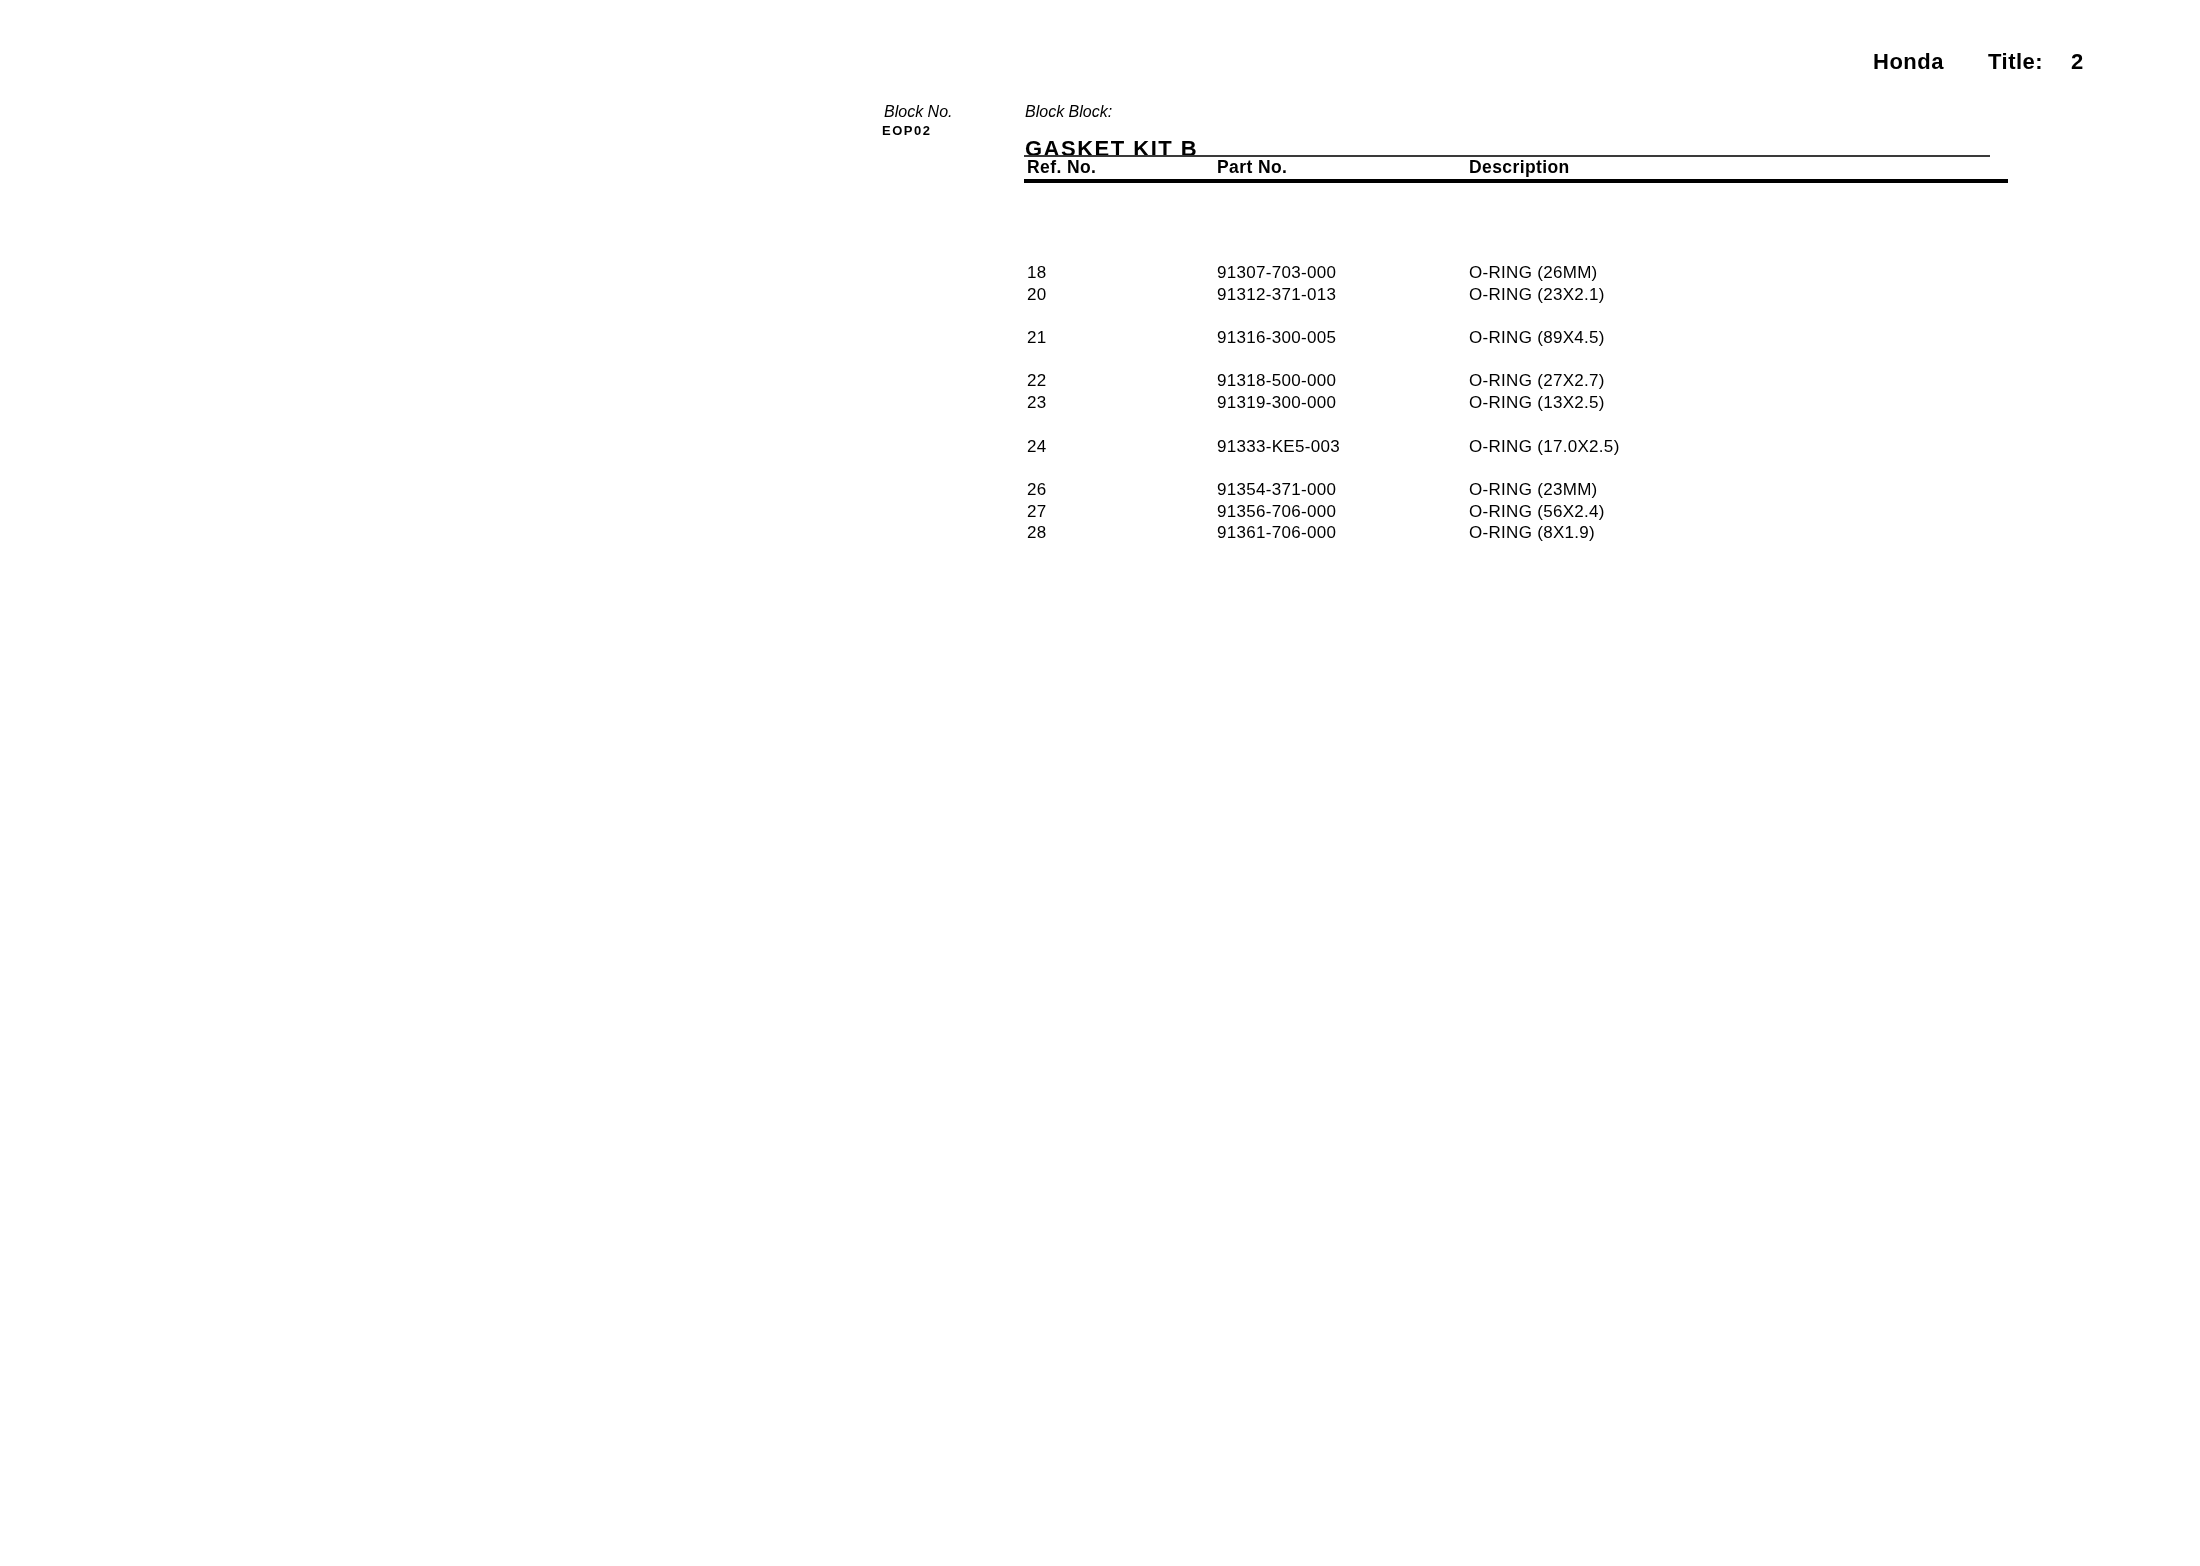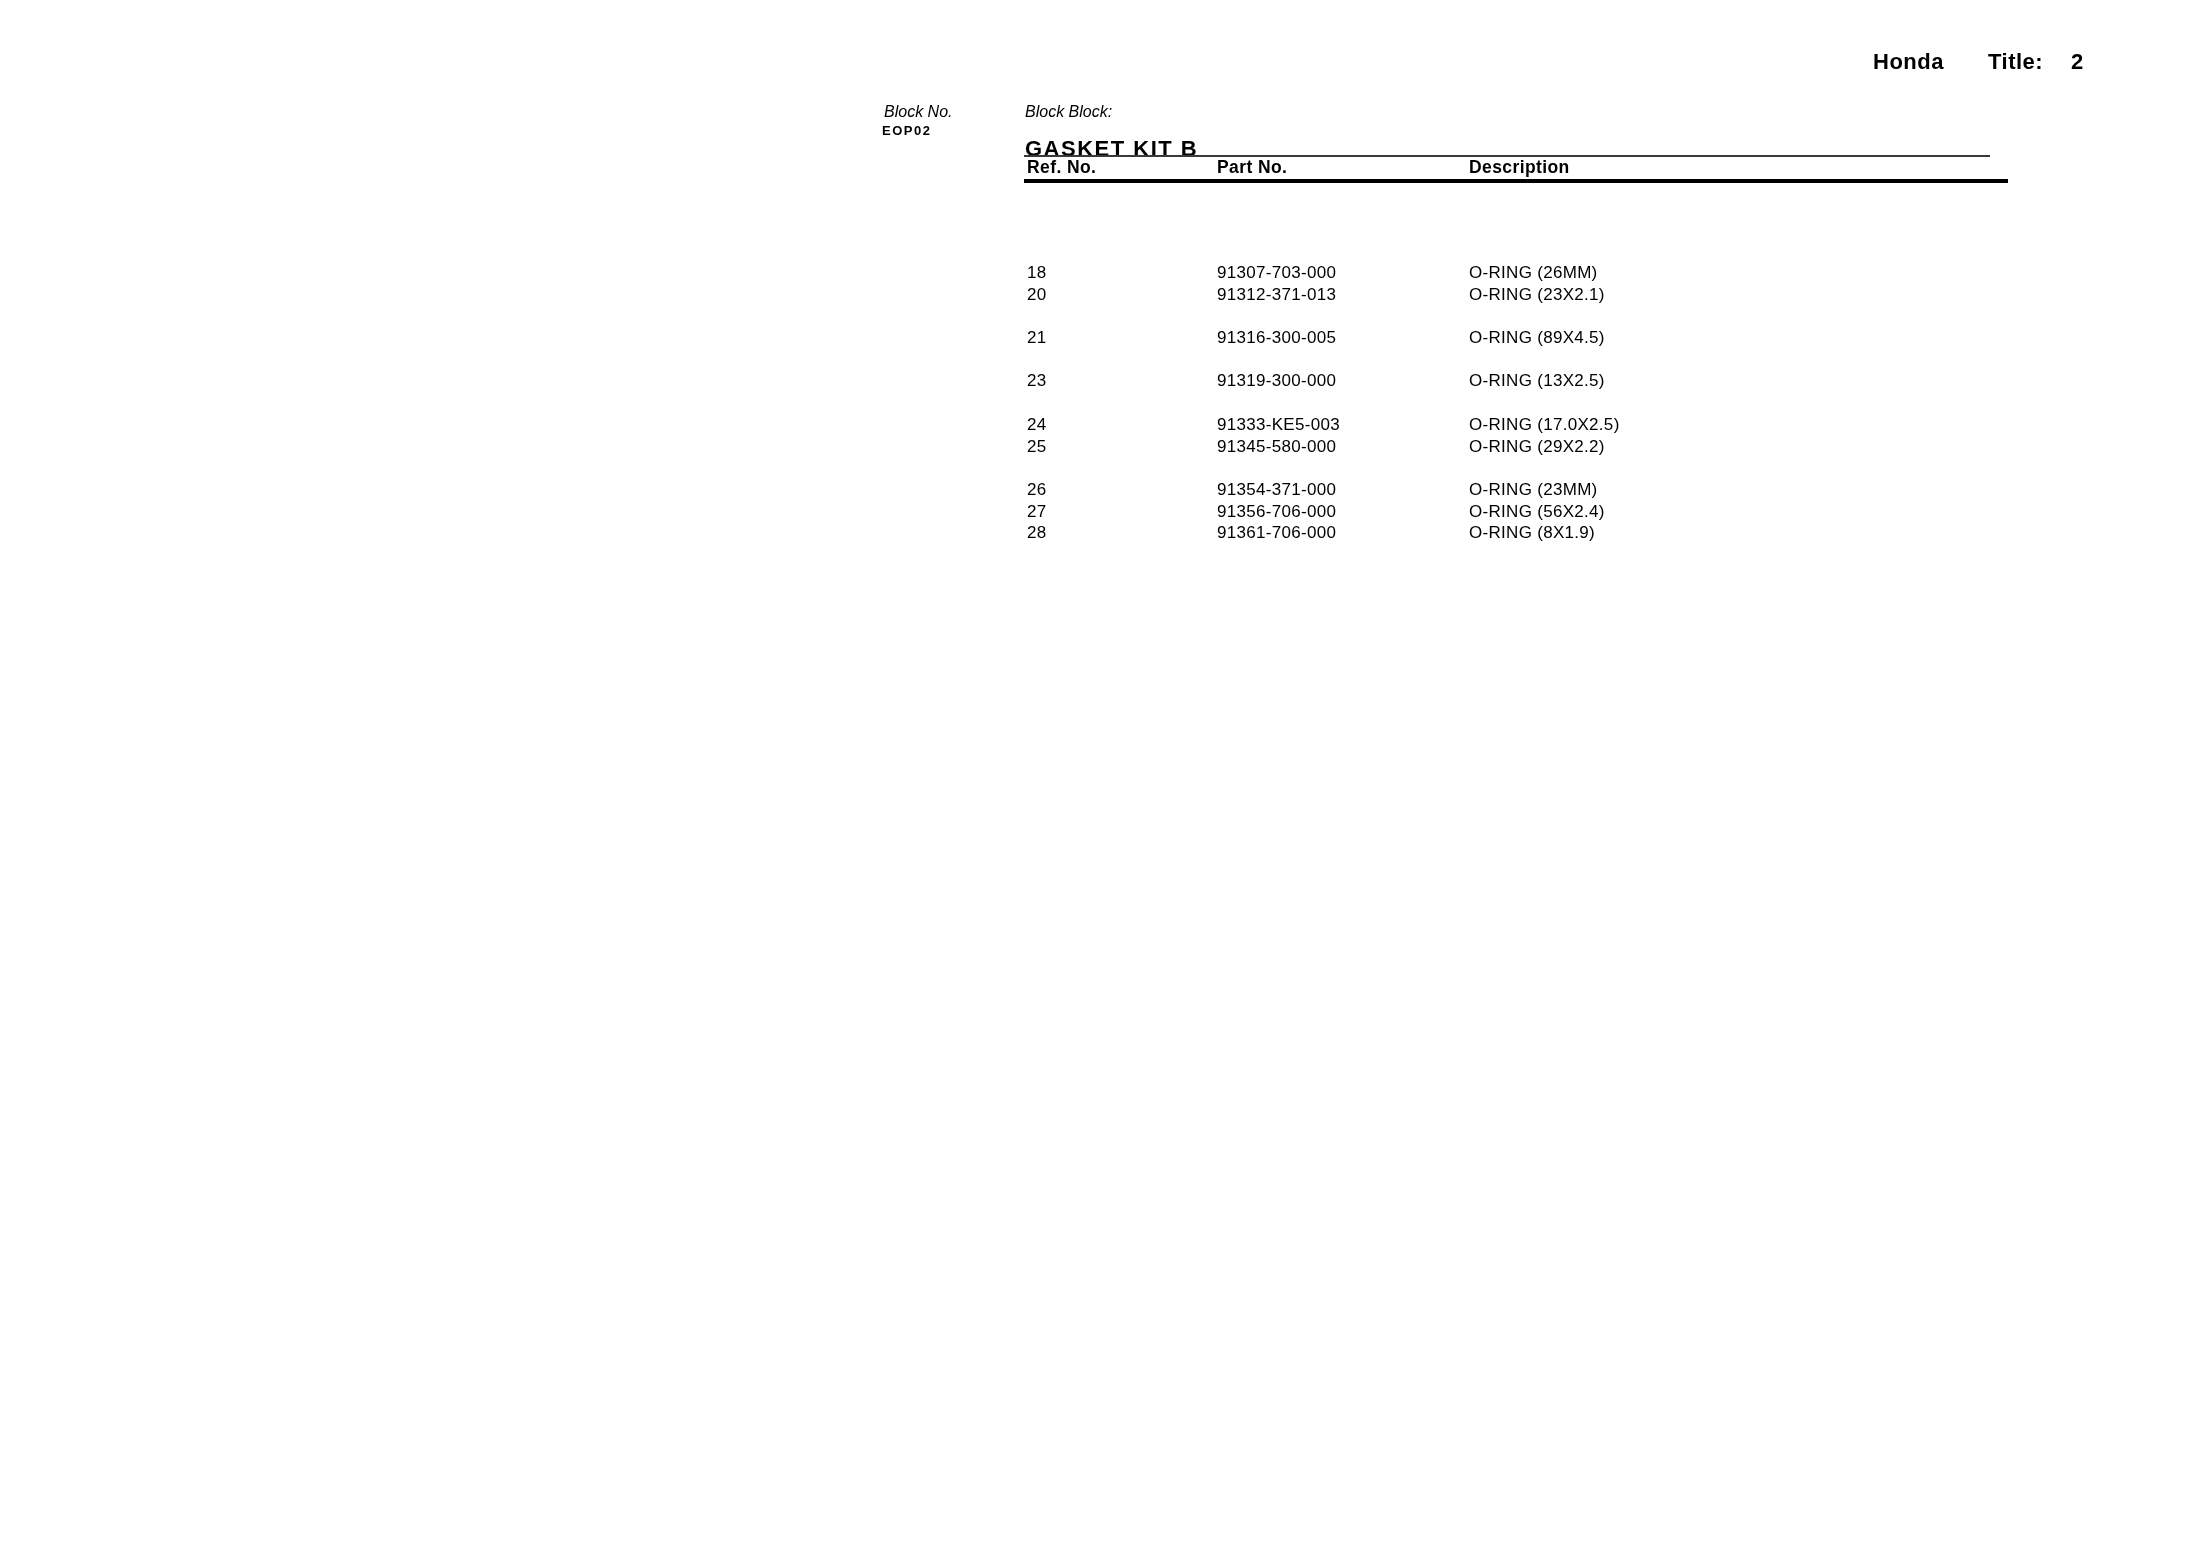--- a/index.html
+++ b/index.html
@@ -83,34 +83,34 @@
       <span class="cell desc">O-RING (23X2.1)</span>
     </div>
     <div class="row spacer"></div>
     <div class="row">
       <span class="cell ref">21</span>
       <span class="cell part">91316-300-005</span>
       <span class="cell desc">O-RING (89X4.5)</span>
     </div>
     <div class="row spacer"></div>
     <div class="row">
+      <span class="cell ref">22</span>
+      <span class="cell part">91318-500-000</span>
+      <span class="cell desc">O-RING (27X2.7)</span>
+    </div>
+    <div class="row">
       <span class="cell ref">23</span>
       <span class="cell part">91319-300-000</span>
       <span class="cell desc">O-RING (13X2.5)</span>
     </div>
     <div class="row spacer"></div>
     <div class="row">
       <span class="cell ref">24</span>
       <span class="cell part">91333-KE5-003</span>
       <span class="cell desc">O-RING (17.0X2.5)</span>
-    </div>
-    <div class="row">
-      <span class="cell ref">25</span>
-      <span class="cell part">91345-580-000</span>
-      <span class="cell desc">O-RING (29X2.2)</span>
     </div>
     <div class="row spacer"></div>
     <div class="row">
       <span class="cell ref">26</span>
       <span class="cell part">91354-371-000</span>
       <span class="cell desc">O-RING (23MM)</span>
     </div>
     <div class="row">
       <span class="cell ref">27</span>
       <span class="cell part">91356-706-000</span>

